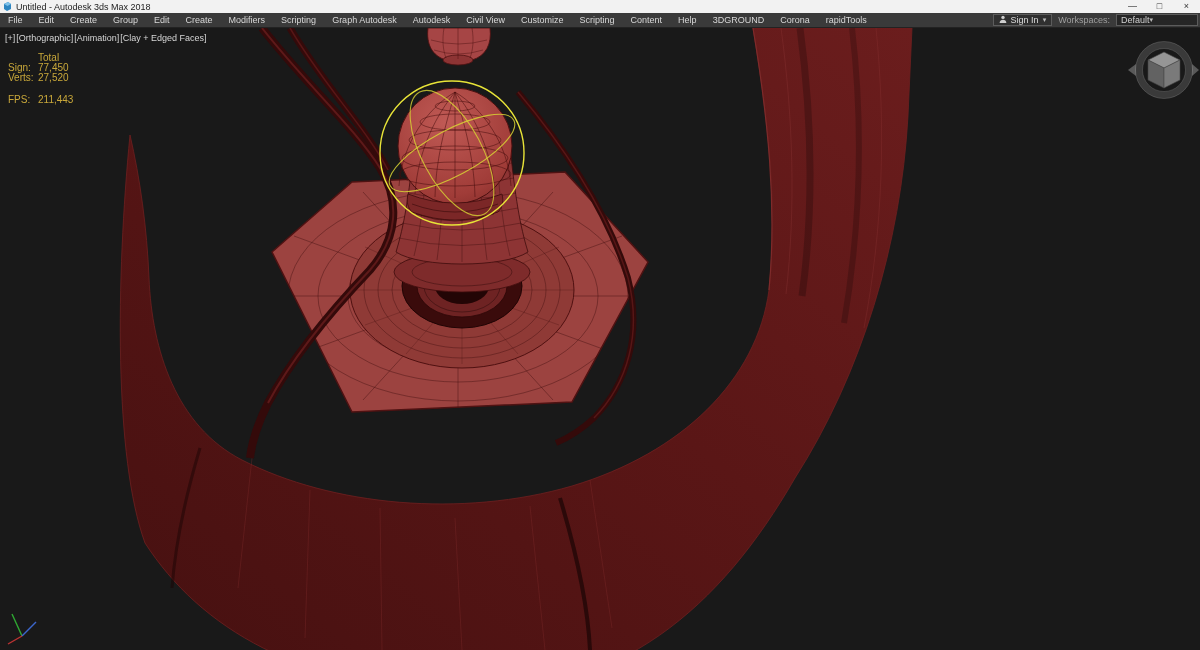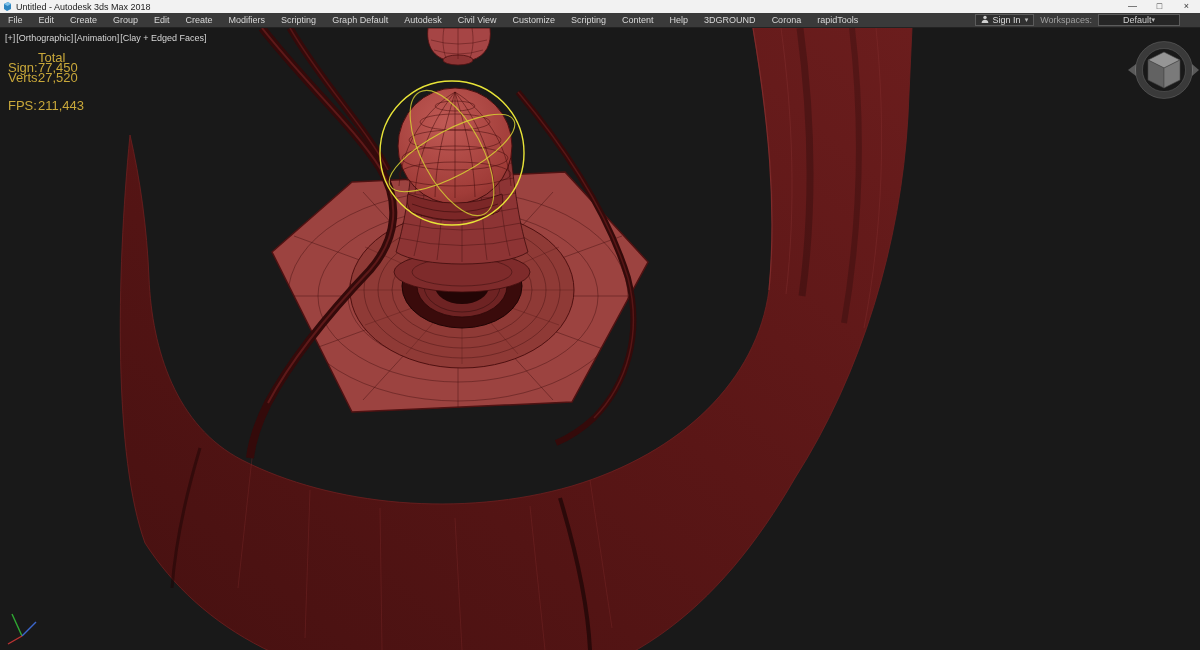--- a/index.html
+++ b/index.html
@@ -18,38 +18,38 @@
   .app-icon{width:9px;height:9px;display:inline-block}
   .win-controls{display:flex;height:100%}
   .win-btn{width:27px;height:100%;display:flex;align-items:center;justify-content:center;
     font-size:9px;color:#333;cursor:default;line-height:1}
 
   
   .menubar{height:15px;background:var(--menubar-bg);display:flex;align-items:center;
     justify-content:space-between;font-size:9px;color:#d8d8d8;flex:none;border-bottom:1px solid #222}
   .menu-items{display:flex;height:100%;align-items:center}
   .menu-item{padding:16px 8px;height:100%;display:flex;align-items:center;white-space:nowrap}
-  .menu-right{display:flex;align-items:center;gap:6px;padding-right:20px}
+  .menu-right{display:flex;align-items:center;gap:6px;padding-right:2px}
   .signin{display:flex;align-items:center;gap:4px;border:1px solid #5c5c5c;background:#303030;
     padding:0 5px;height:12px;color:#dcdcdc}
   .caret{font-size:7px;color:#bbb}
   .ws-label{color:#9f9f9f}
   .ws-select{width:82px;height:12px;border:1px solid #5c5c5c;background:#262626;color:#cfcfcf;
-    display:flex;align-items:center;justify-content:center;padding:0 4px}
+    display:flex;align-items:center;justify-content:flex-start;padding:0 4px}
 
   
   .viewport{position:relative;flex:1;background:var(--viewport-bg);overflow:hidden}
   .scene{position:absolute;left:0;top:0}
   .vp-label{position:absolute;top:5px;left:5px;font-size:9px;color:var(--viewport-label-text);
     display:flex;gap:1px;z-index:5}
   .vp-seg{cursor:default}
-  .stats{position:absolute;top:25px;left:8px;font-size:13px;color:var(--stats-text);z-index:5;line-height:10px}
+  .stats{position:absolute;top:25px;left:8px;font-size:10px;color:var(--stats-text);z-index:5;line-height:10px}
   .stat-total{margin-left:30px}
   .stat-row{display:flex}
-  .stat-row.fps{margin-top:18px}
+  .stat-row.fps{margin-top:12px}
   .stat-label{width:30px}
   .stat-value{}
 </style>
 </head>
 <body>
 
 <div class="window">
 
   <div class="titlebar">
     <div class="title-left">
@@ -71,21 +71,21 @@
   <div class="menubar">
     <div class="menu-items" id="menu-items">
         <span class="menu-item">File</span>
         <span class="menu-item">Edit</span>
         <span class="menu-item">Create</span>
         <span class="menu-item">Group</span>
         <span class="menu-item">Edit</span>
         <span class="menu-item">Create</span>
         <span class="menu-item">Modifiers</span>
         <span class="menu-item">Scripting</span>
-        <span class="menu-item">Graph Default</span>
+        <span class="menu-item">Graph Autodesk</span>
         <span class="menu-item">Autodesk</span>
         <span class="menu-item">Civil View</span>
         <span class="menu-item">Customize</span>
         <span class="menu-item">Scripting</span>
         <span class="menu-item">Content</span>
         <span class="menu-item">Help</span>
         <span class="menu-item">3DGROUND</span>
         <span class="menu-item">Corona</span>
         <span class="menu-item">rapidTools</span>
       </div>

